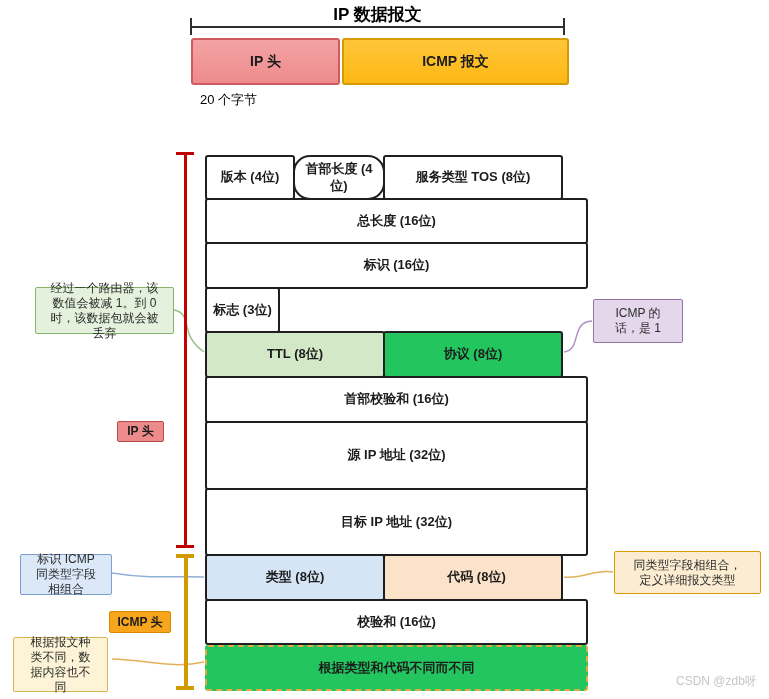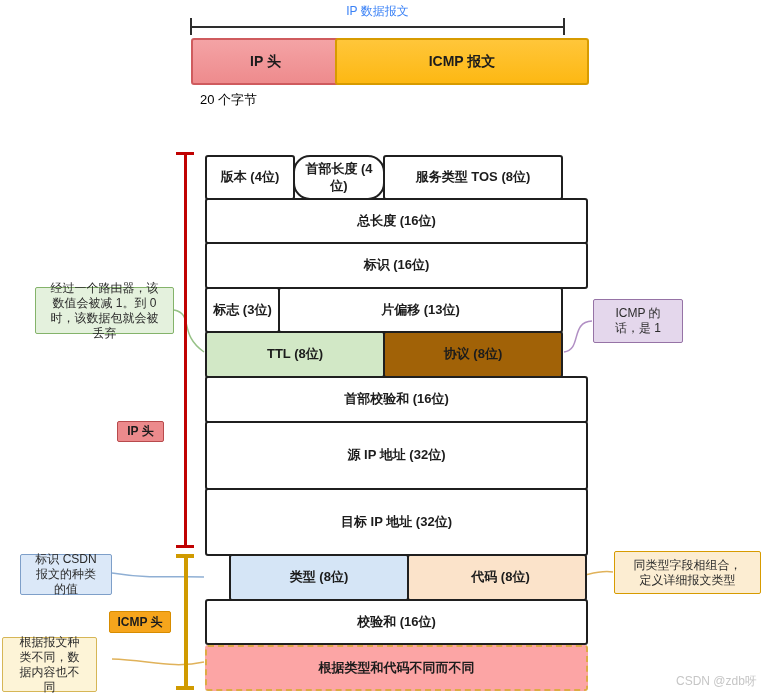--- a/index.html
+++ b/index.html
@@ -2,62 +2,62 @@
 <html><head>
 <meta charset="utf-8">
 <style>
   html,body{margin:0;padding:0;background:#fff;}
   #stage{
     position:relative;width:769px;height:699px;background:#ffffff;overflow:hidden;
     font-family:"Liberation Sans","DejaVu Sans",sans-serif;color:#1c1c1c;
   }
   .abs{position:absolute;}
   
-  .dim-title{left:190px;top:3px;width:375px;text-align:center;font-size:12px;font-weight:400;color:#3b82f6;}
+  .dim-title{left:190px;top:3px;width:375px;text-align:center;font-size:17px;font-weight:700;color:#000000;}
   .dim-line{left:191px;top:26px;width:373px;height:2px;background:#2e2e2e;}
   .dim-tick{top:18px;width:2px;height:17px;background:#2e2e2e;}
   .seg{top:38px;height:47px;box-sizing:border-box;display:flex;align-items:center;justify-content:center;
        font-size:14px;font-weight:700;border-radius:3px;}
   .seg-ip{left:191px;width:149px;background:linear-gradient(#f4a3a5,#ee8b8d);border:2px solid #cf5b5e;}
-  .seg-icmp{left:335px;width:254px;background:linear-gradient(#ffc63a,#fdb813);border:2px solid #d79b00;}
+  .seg-icmp{left:342px;width:227px;background:linear-gradient(#ffc63a,#fdb813);border:2px solid #d79b00;}
   .bytes-note{left:200px;top:91px;font-size:13px;color:#000000;}
   
   .ftable{left:205px;top:155px;width:358px;}
   .frow{display:flex;}
   .frow + .frow{margin-top:-2px;}
   .frow.nocollapse{margin-top:0;}
   .fcell{box-sizing:border-box;border:2px solid #1f1f1f;background:#fff;border-radius:3px;
          display:flex;align-items:center;justify-content:center;text-align:center;
          font-size:13px;font-weight:700;line-height:1.25;padding:1px 2px;}
   .fcell + .fcell{margin-left:-2px;}
   .w90{width:90px;flex:none;text-align:center;} .w92{width:92px;flex:none;border-radius:17px;} .w180{width:180px;flex:none;}
   .w75{width:75px;flex:none;} .w285{width:285px;flex:none;} .w358{width:383px;flex:none;}
   .rh45{height:45px;} .rh46{height:46px;} .rh47{height:47px;}
   .rh69{height:69px;} .rh68{height:68px;} .rh48{height:46px;}
   .c-green{background:#d2e8c6;}
-  .c-purple{background:#a16207;}
-  .c-blue{background:#d5e5f6;margin-left:24px;}
+  .c-purple{background:#22c55e;}
+  .c-blue{background:#d5e5f6;}
   .c-peach{background:#fbe3ca;padding-left:9px;}
-  .c-dashed{background:#fca5a5;border:2px dashed #ddab45;}
+  .c-dashed{background:#22c55e;border:2px dashed #ddab45;}
   
   .vline-red{left:184px;top:153px;width:3px;height:394px;background:#c00202;}
   .cap-red{left:176px;width:18px;height:3px;background:#c00202;}
   .vline-orange{left:184px;top:556px;width:4px;height:132px;background:#d09a00;}
   .cap-orange{left:176px;width:18px;height:4px;background:#d09a00;}
   
   .side-label{box-sizing:border-box;display:flex;align-items:center;justify-content:center;
               font-size:12px;font-weight:700;color:#1c1c1c;}
   .lbl-iphead{left:117px;top:421px;width:47px;height:21px;background:#ec8a8c;border:1px solid #b84a4c;border-radius:2px;}
   .lbl-icmphead{left:109px;top:611px;width:62px;height:22px;background:#f6a51c;border:1px solid #d78c00;border-radius:2px;}
   
   .ann{box-sizing:border-box;display:flex;align-items:center;justify-content:center;text-align:center;
        font-size:12px;line-height:15px;color:#2b2b2b;border-radius:2px;padding:13px;}
   .ann-ttl{left:35px;top:287px;width:139px;height:47px;background:#e4f1dd;border:1px solid #84b36a;}
   .ann-type{left:20px;top:554px;width:92px;height:41px;background:#dbe8f8;border:1px solid #7e9fc9;}
-  .ann-data{left:2px;top:637px;width:95px;height:55px;background:#fdf4d7;border:1px solid #d6b656;}
+  .ann-data{left:13px;top:637px;width:95px;height:55px;background:#fdf4d7;border:1px solid #d6b656;}
   .ann-proto{left:593px;top:299px;width:90px;height:44px;background:#e4d7ec;border:1px solid #9673a6;}
   .ann-code{left:614px;top:551px;width:147px;height:43px;background:#fcedd2;border:1px solid #d79b00;padding:2px 13px;}
   
   .connectors{left:0;top:0;pointer-events:none;}
   .connectors path{fill:none;stroke-width:1.5px;}
   .p-green{stroke:#96c186;} .p-purple{stroke:#b18fc4;} .p-blue{stroke:#8fafd4;} .p-orange{stroke:#e0b25a;}
   
   .watermark{left:676px;top:673px;font-size:12px;color:#c6c6c6;}
 </style>
 </head>
@@ -93,21 +93,20 @@
       <div class="fcell w180">服务类型 TOS (8位)</div>
     </div>
     <div class="frow rh46">
       <div class="fcell w358">总长度 (16位)</div>
     </div>
     <div class="frow rh47">
       <div class="fcell w358">标识 (16位)</div>
     </div>
     <div class="frow rh46">
       <div class="fcell w75">标志 (3位)</div>
-      <div class="fcell w285">片偏移 (13位)</div>
     </div>
     <div class="frow rh47">
       <div class="fcell w180 c-green">TTL (8位)</div>
       <div class="fcell w180 c-purple">协议 (8位)</div>
     </div>
     <div class="frow rh47">
       <div class="fcell w358">首部校验和 (16位)</div>
     </div>
     <div class="frow rh69">
       <div class="fcell w358">源 IP 地址 (32位)</div>
@@ -133,19 +132,19 @@
 
   <div class="abs vline-orange"></div>
   <div class="abs cap-orange" style="top:554px;"></div>
   <div class="abs cap-orange" style="top:686px;"></div>
 
   <div class="abs side-label lbl-iphead">IP 头</div>
   <div class="abs side-label lbl-icmphead">ICMP 头</div>
 
   <div class="abs ann ann-ttl">经过一个路由器，该数值会被减 1。到 0 时，该数据包就会被丢弃</div>
   <div class="abs ann ann-proto">ICMP 的话，是 1</div>
-  <div class="abs ann ann-type">标识 CSDN 报文的种类的值</div>
+  <div class="abs ann ann-type">标识 ICMP 同类型字段相组合</div>
   <div class="abs ann ann-code">同类型字段相组合，定义详细报文类型</div>
   <div class="abs ann ann-data">根据报文种类不同，数据内容也不同</div>
 
   <div class="abs watermark">CSDN @zdb呀</div>
 
 </div>
 
 </body></html>

